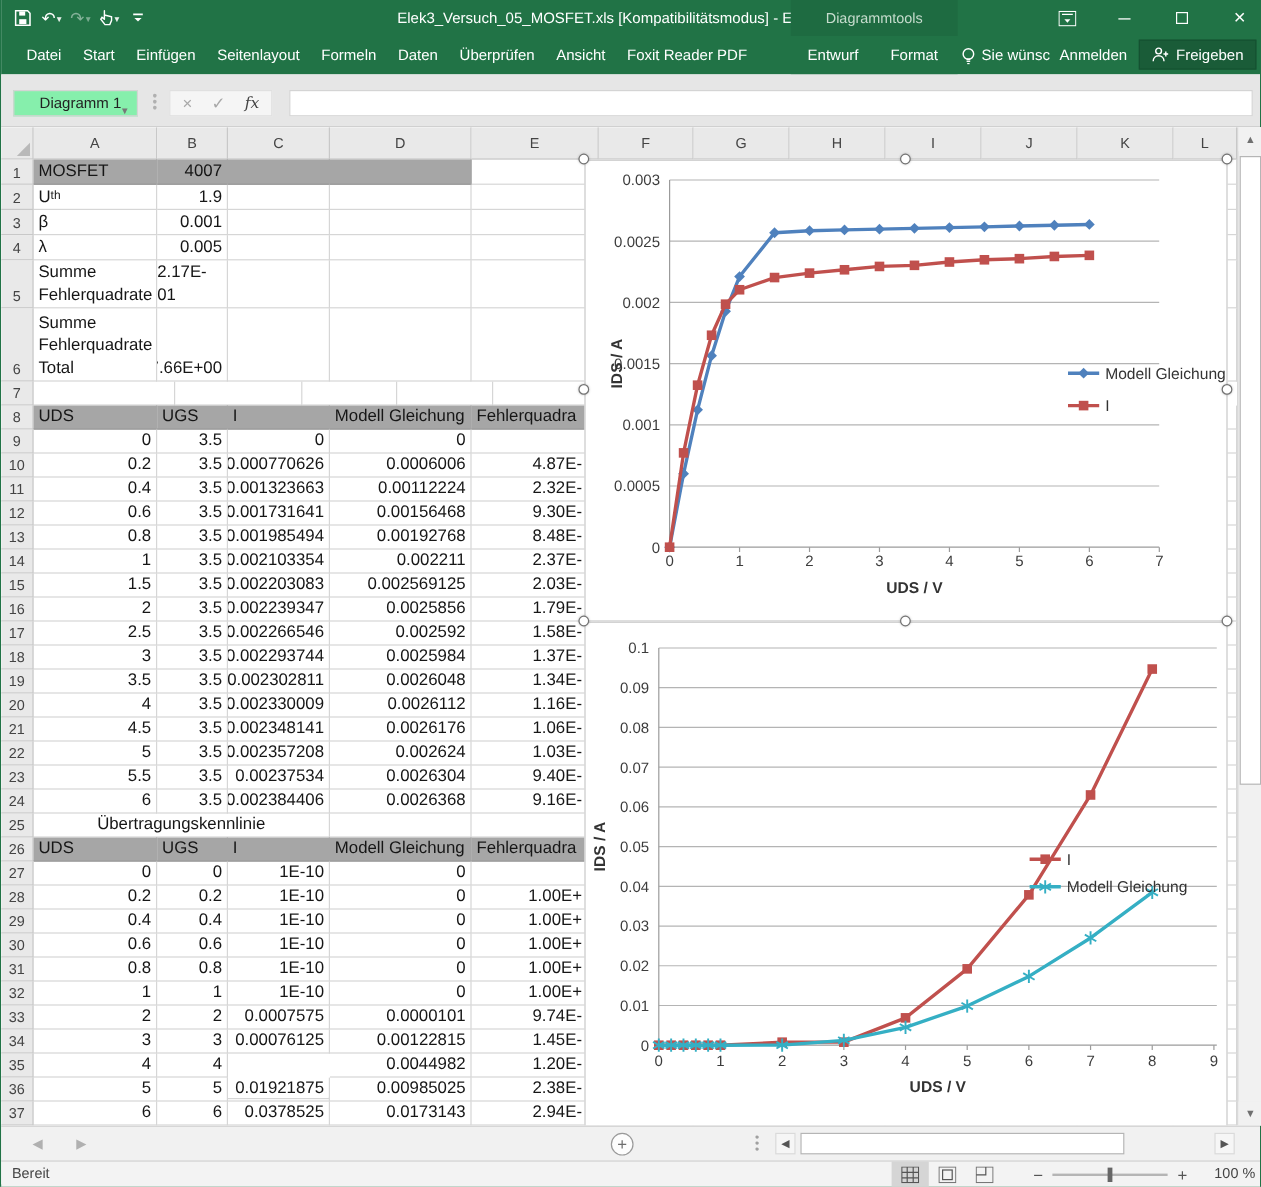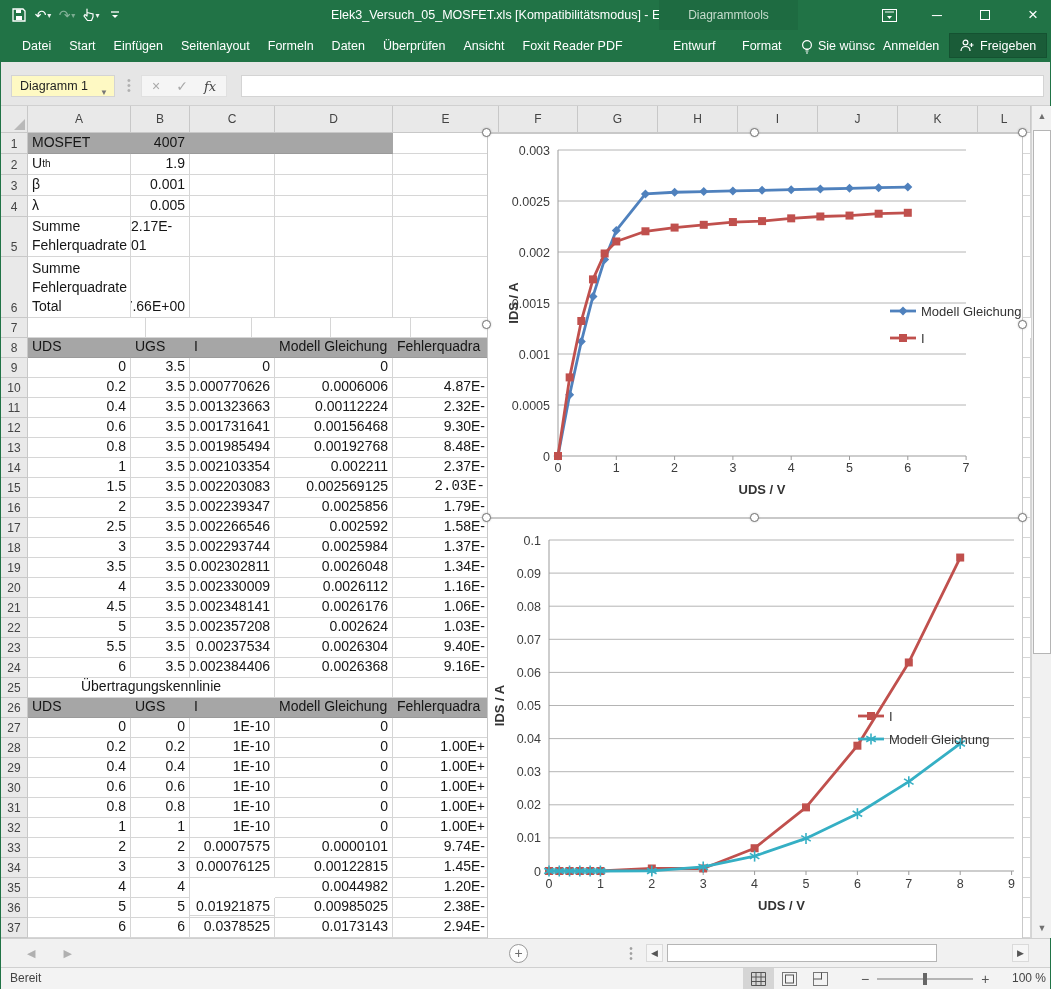--- a/index.html
+++ b/index.html
@@ -30,22 +30,22 @@
   .ctx-tab { position:absolute; top:0; color:#fff; font-size:12.5px; line-height:32px; }
   .tellme { position:absolute; left:800px; top:0; height:32px; display:flex; align-items:center; gap:5px;
             color:#fff; font-size:12.5px; white-space:nowrap; }
   .signin { position:absolute; left:882px; top:0; color:#fff; font-size:12.5px; line-height:32px; }
   .share-btn { position:absolute; left:948px; top:3px; height:25px; padding:0 10px; display:flex; align-items:center; gap:6px;
                background:#1a5c38; border:1px solid #145231; color:#fff; font-size:12.5px; }
 
   
   .formulabar { position:absolute; left:0; top:62px; width:100%; height:44px; background:#e6e6e6;
                 border-bottom:1px solid #d0d0d0; }
-  .namebox { position:absolute; left:10px; top:13px; width:104px; height:22px; background:#fef9c3; border:1px solid #d4d4d4;
-             font-size:12.5px; color:#222; line-height:20px; padding-left:8px; }
+  .namebox { position:absolute; left:10px; top:13px; width:104px; height:22px; background:#86efac; border:1px solid #d4d4d4;
+             font-size:12.5px; color:#222; line-height:20px; padding-left:21px; }
   .namebox .nb-caret { position:absolute; right:6px; top:7px; font-size:8px; color:#777; }
   .fb-dots { position:absolute; left:124px; top:16px; color:#b0b0b0; font-size:11px; letter-spacing:0; line-height:5px; text-align:center; width:8px; }
   .fb-btns { position:absolute; left:140px; top:13px; height:22px; display:flex; align-items:center; gap:16px;
              background:#f5f5f5; border:1px solid #e0e0e0; padding:0 10px; }
   .fb-x, .fb-check { color:#a8a8a8; font-size:14px; }
   .fb-fx { font-family:"DejaVu Serif",serif; font-style:italic; font-size:13px; color:#444; }
   .fb-input { position:absolute; left:240px; top:13px; width:803px; height:22px; background:#fff; border:1px solid #d4d4d4; }
 
   
   .sheet { position:absolute; left:0; top:106px; width:1051px; height:832px; overflow:hidden; background:#fff; }
@@ -425,21 +425,21 @@
           <div class="cell txt" style="width: 80px;"></div>
           <div class="cell txt" style="width: 80px;"></div>
           <div class="cell txt" style="width: 53px;"></div>
         </div>
         <div class="grow" style="height: 20px;">
           <div class="rowhdr" style="width: 27px;">15</div>
           <div class="cell num" style="width: 103px;">1.5</div>
           <div class="cell num" style="width: 59px;">3.5</div>
           <div class="cell num" style="width: 85px; padding-left: 12px;">0.002203083</div>
           <div class="cell num" style="width: 118px;">0.002569125</div>
-          <div class="cell num" style="width: 106px; padding-right: 13px; font-family: Liberation Mono, monospace;">2.03E-</div>
+          <div class="cell num" style="width: 106px; padding-right: 13px;">2.03E-</div>
           <div class="cell txt" style="width: 79px;"></div>
           <div class="cell txt" style="width: 80px;"></div>
           <div class="cell txt" style="width: 80px;"></div>
           <div class="cell txt" style="width: 80px;"></div>
           <div class="cell txt" style="width: 80px;"></div>
           <div class="cell txt" style="width: 80px;"></div>
           <div class="cell txt" style="width: 53px;"></div>
         </div>
         <div class="grow" style="height: 20px;">
           <div class="rowhdr" style="width: 27px;">16</div>

